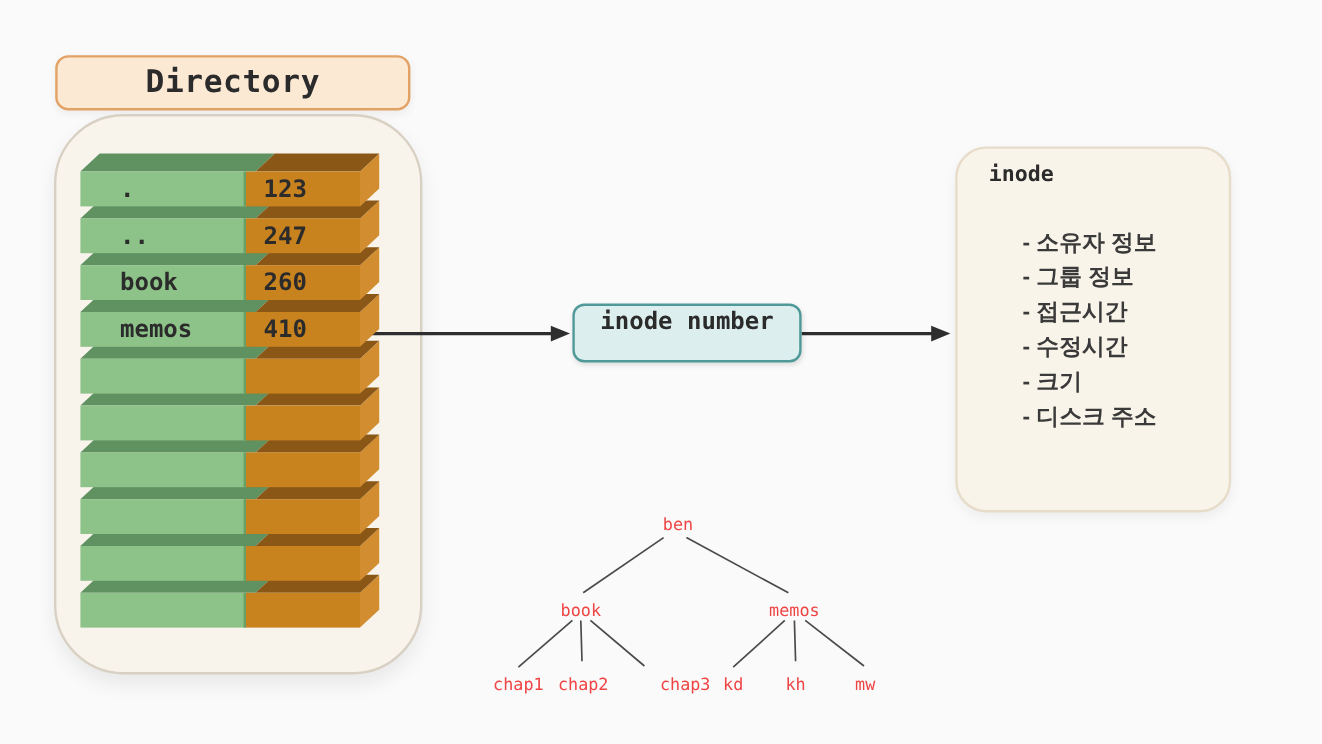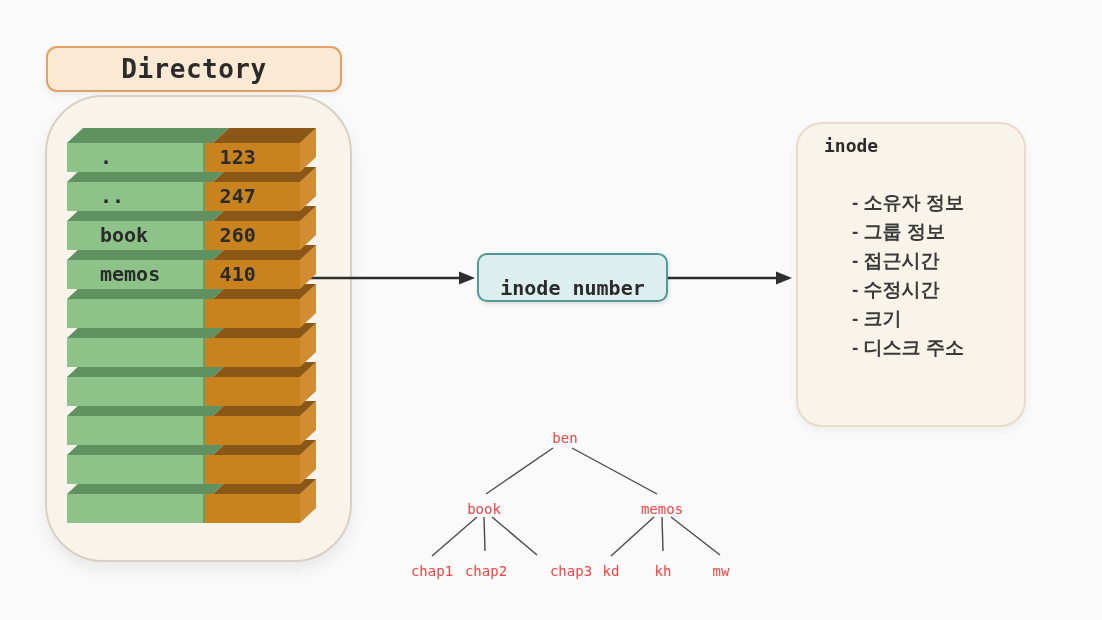--- a/index.html
+++ b/index.html
@@ -61,21 +61,21 @@
   .bt-brown { width:87px; height:15px; background:var(--brown-top); }
   .bar-side {
     position:absolute; left:233px; top:0; width:16px; height:29px;
     background:var(--brown-side); transform:skewY(-43deg); transform-origin:0 0; z-index:1;
   }
 
   
   .inode-number-box {
     position:absolute; left:477px; top:253px; width:191px; height:49px;
     background:var(--inode-number-bg); border:2px solid var(--inode-number-border);
-    border-radius:10px; display:flex; align-items:flex-end; justify-content:center;
+    border-radius:10px; display:flex; align-items:flex-start; justify-content:center;
     box-shadow:1px 2px 4px rgba(0,0,0,0.12); z-index:5;
   }
   .inode-number-box span { font-size:20px; font-weight:600; }
 
   
   .inode-box {
     position:absolute; left:796px; top:122px; width:230px; height:305px;
     background:var(--box-bg); border:2px solid var(--box-border);
     border-radius:26px; padding:10px 0 0 26px;
     box-shadow:0 4px 10px rgba(0,0,0,0.05);

